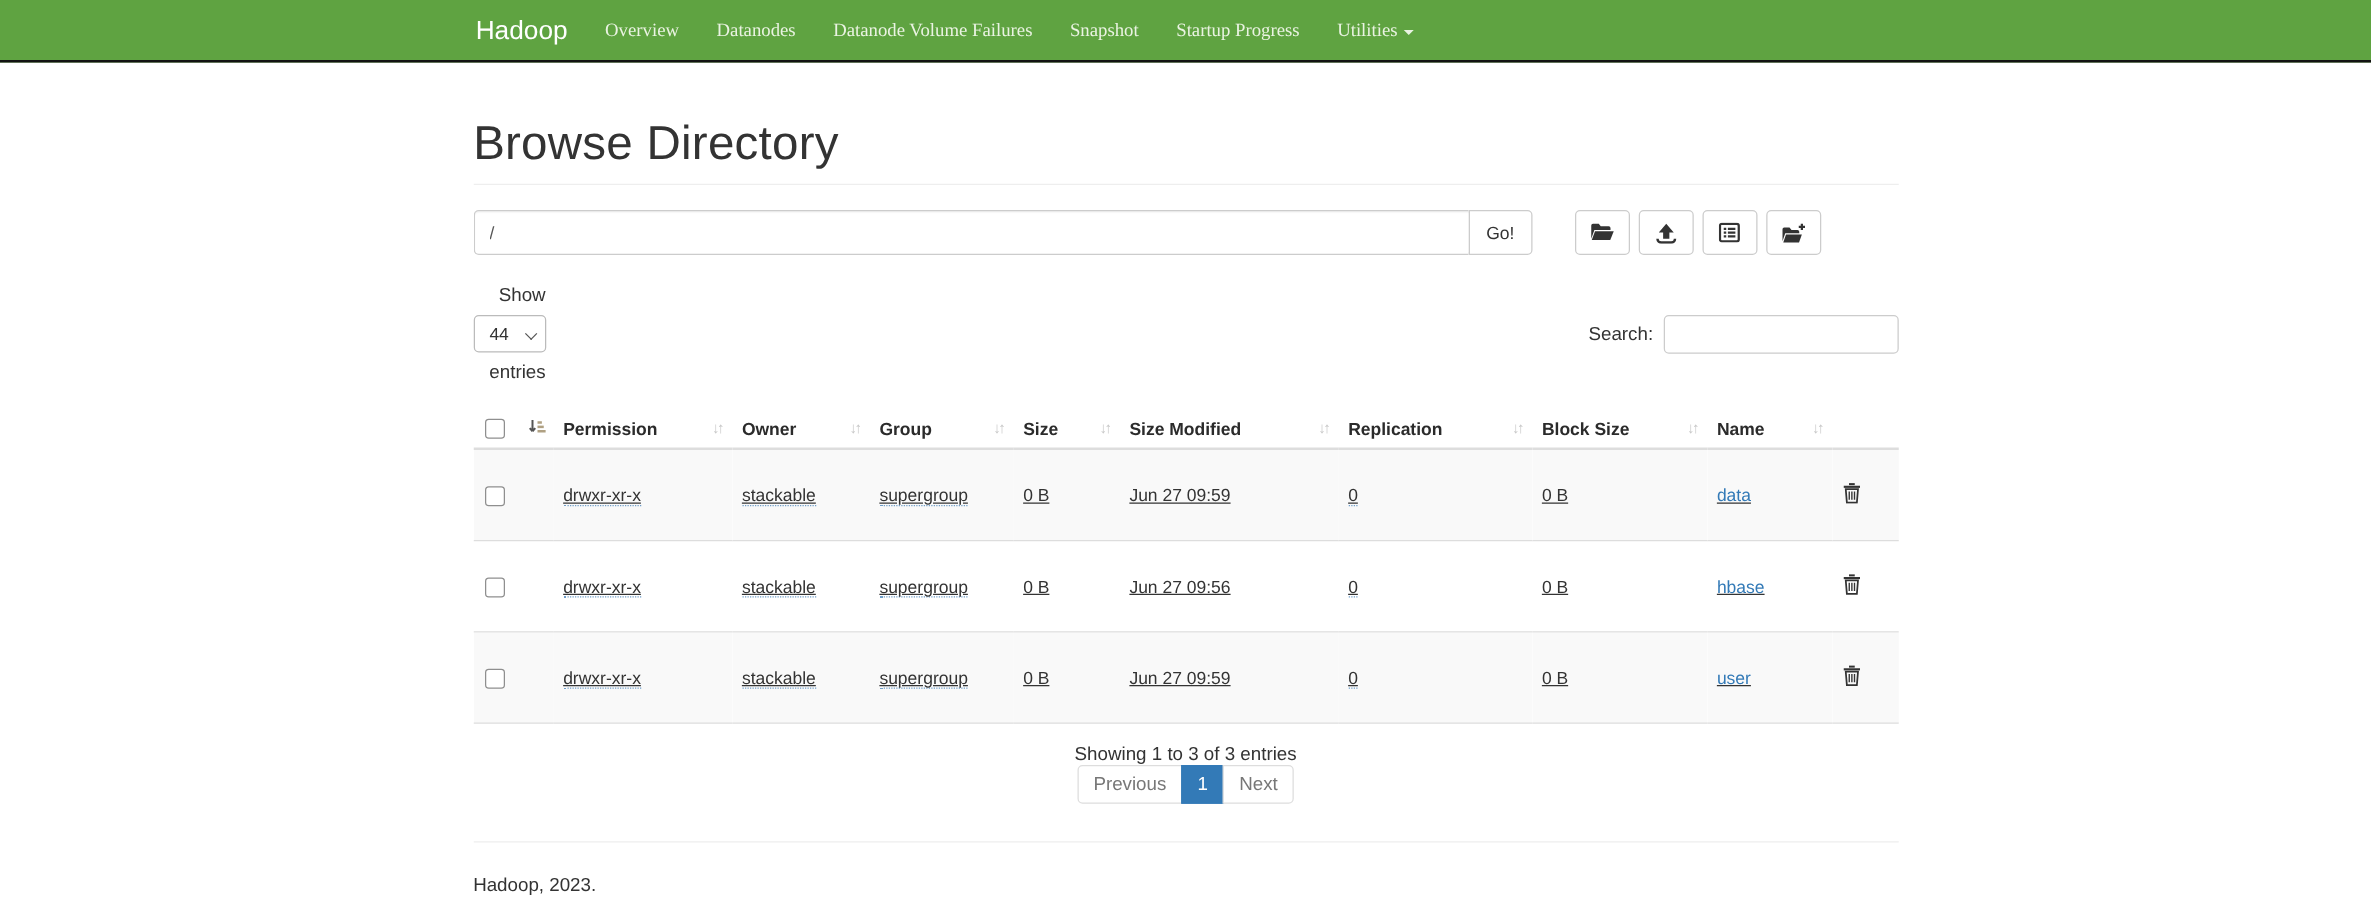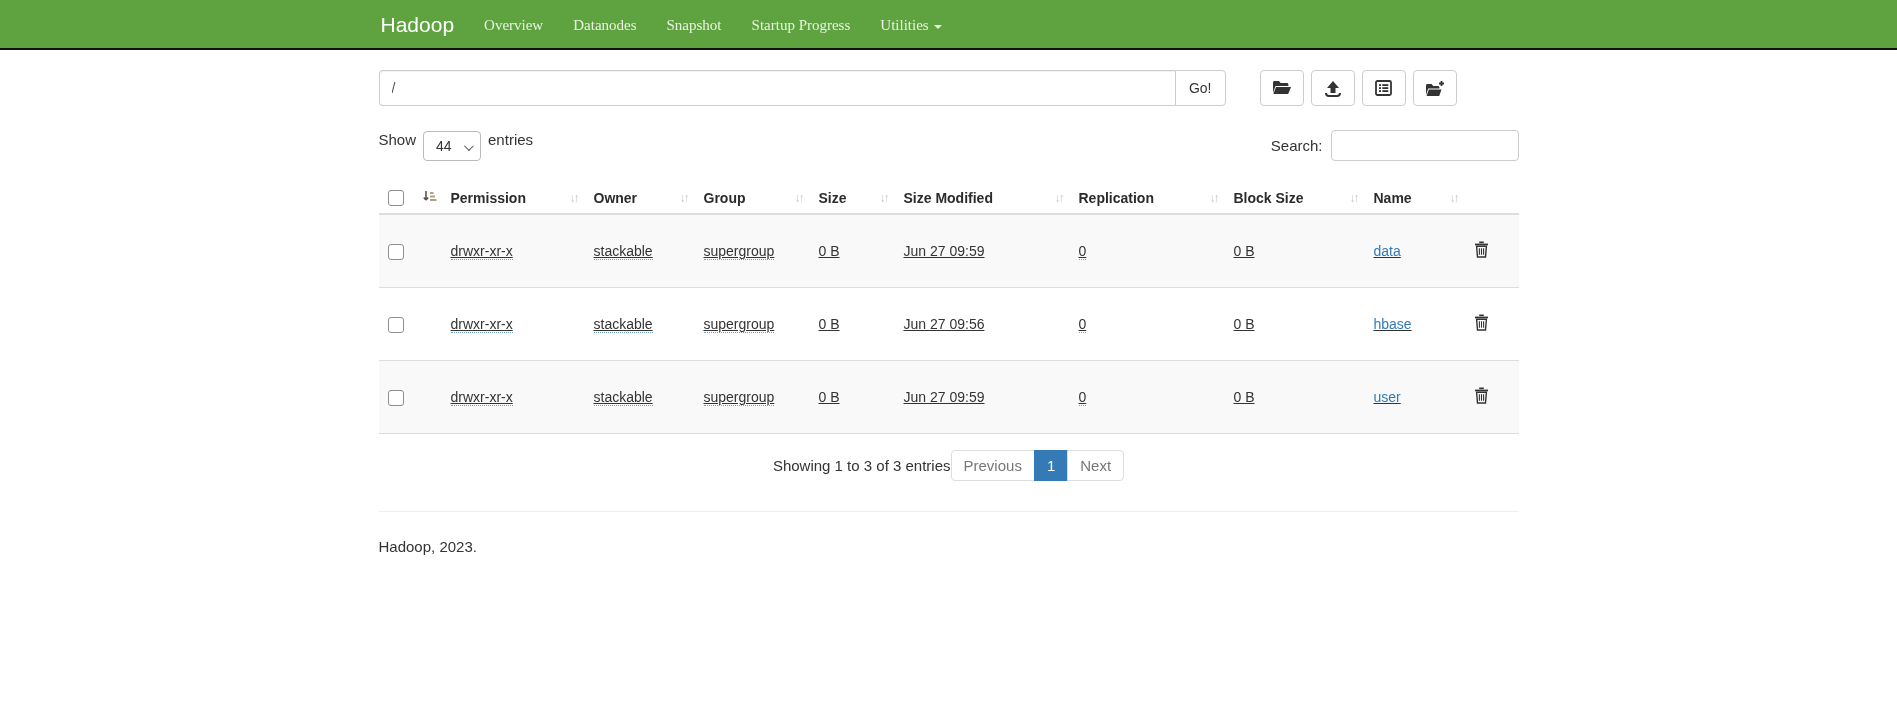--- a/index.html
+++ b/index.html
@@ -53,21 +53,21 @@
   .icon-btn-group { display:flex; gap:7px; margin-left:34px; }
   .icon-btn {
     width:44px; height:36px; border:1px solid #ccc; border-radius:4px;
     background:#fff; cursor:pointer; display:flex; align-items:center; justify-content:center;
   }
   .icon-btn svg { display:block; }
   
   .controls-row {
     margin-top:24px; display:flex; justify-content:space-between; align-items:center;
   }
-  .show-group { display:flex; align-items:flex-start; gap:7px; font-size:15px; color:#333; }
+  .show-group { display:flex; align-items:flex-end; gap:7px; font-size:15px; color:#333;flex-direction:column; }
   .length-select {
     position:relative; width:58px; height:30px; border:1px solid #bbb; border-radius:4px;
     background:#fff; display:flex; align-items:center; padding-left:12px;
     font-size:14px; color:#333; cursor:pointer;
   }
   .length-select::after {
     content:""; position:absolute; right:9px; top:12px;
     width:6px; height:6px; border-right:1.5px solid #555; border-bottom:1.5px solid #555;
     transform:rotate(45deg) translateY(-2px);
   }
@@ -100,21 +100,21 @@
     appearance:none; -webkit-appearance:none; width:16px; height:16px;
     border:1px solid #8f8f8f; border-radius:3px; background:#fff; cursor:pointer;
     vertical-align:middle; margin:0 0 0 1px;
   }
   .sort-amount { position:absolute; right:6px; top:8px; }
   .editable { border-bottom:1px dotted #6f9ec9; cursor:pointer; }
   a.name-link { color:#337ab7; text-decoration:none; cursor:pointer; }
   .trash-btn { background:none; border:none; cursor:pointer; padding:0; }
   
   .table-footer {
-    margin-top:16px; display:flex; justify-content:center; align-items:center;
+    margin-top:16px; display:flex; justify-content:space-between; align-items:center;flex-direction:column;
   }
   .info-text { font-size:15px; color:#333; }
   .pagination { display:flex; list-style:none; }
   .page-item {
     min-width:30px; padding:6px 12px; border:1px solid #ddd; background:#fff;
     color:#777; font-size:15px; cursor:pointer; margin-left:-1px; text-align:center;
   }
   .page-item.first { border-radius:4px 0 0 4px; margin-left:0; }
   .page-item.last { border-radius:0 4px 4px 0; }
   .page-item.active { background:#337ab7; border-color:#337ab7; color:#fff; }
@@ -124,29 +124,33 @@
 </style>
 </head>
 <body>
 
 <nav class="navbar">
   <div class="navbar-inner">
     <a class="brand">Hadoop</a>
     <ul class="nav-links">
       <li><a class="nav-item">Overview</a></li>
       <li><a class="nav-item">Datanodes</a></li>
+      <li><a class="nav-item">Datanode Volume Failures</a></li>
       <li><a class="nav-item">Snapshot</a></li>
       <li><a class="nav-item">Startup Progress</a></li>
       <li><a class="nav-item"><span>Utilities</span><span class="caret"></span></a></li>
     </ul>
   </div>
 </nav>
 
 <div class="container">
 
+  <div class="page-header">
+    <h1>Browse Directory</h1>
+  </div>
 
   <div class="path-row">
     <div class="input-group">
       <input class="path-input" type="text" value="/" style="">
       <button class="go-btn">Go!</button>
     </div>
     <div class="icon-btn-group">
       <button class="icon-btn">
         <span>
           <svg width="20" height="16" viewBox="0 0 20 16">

